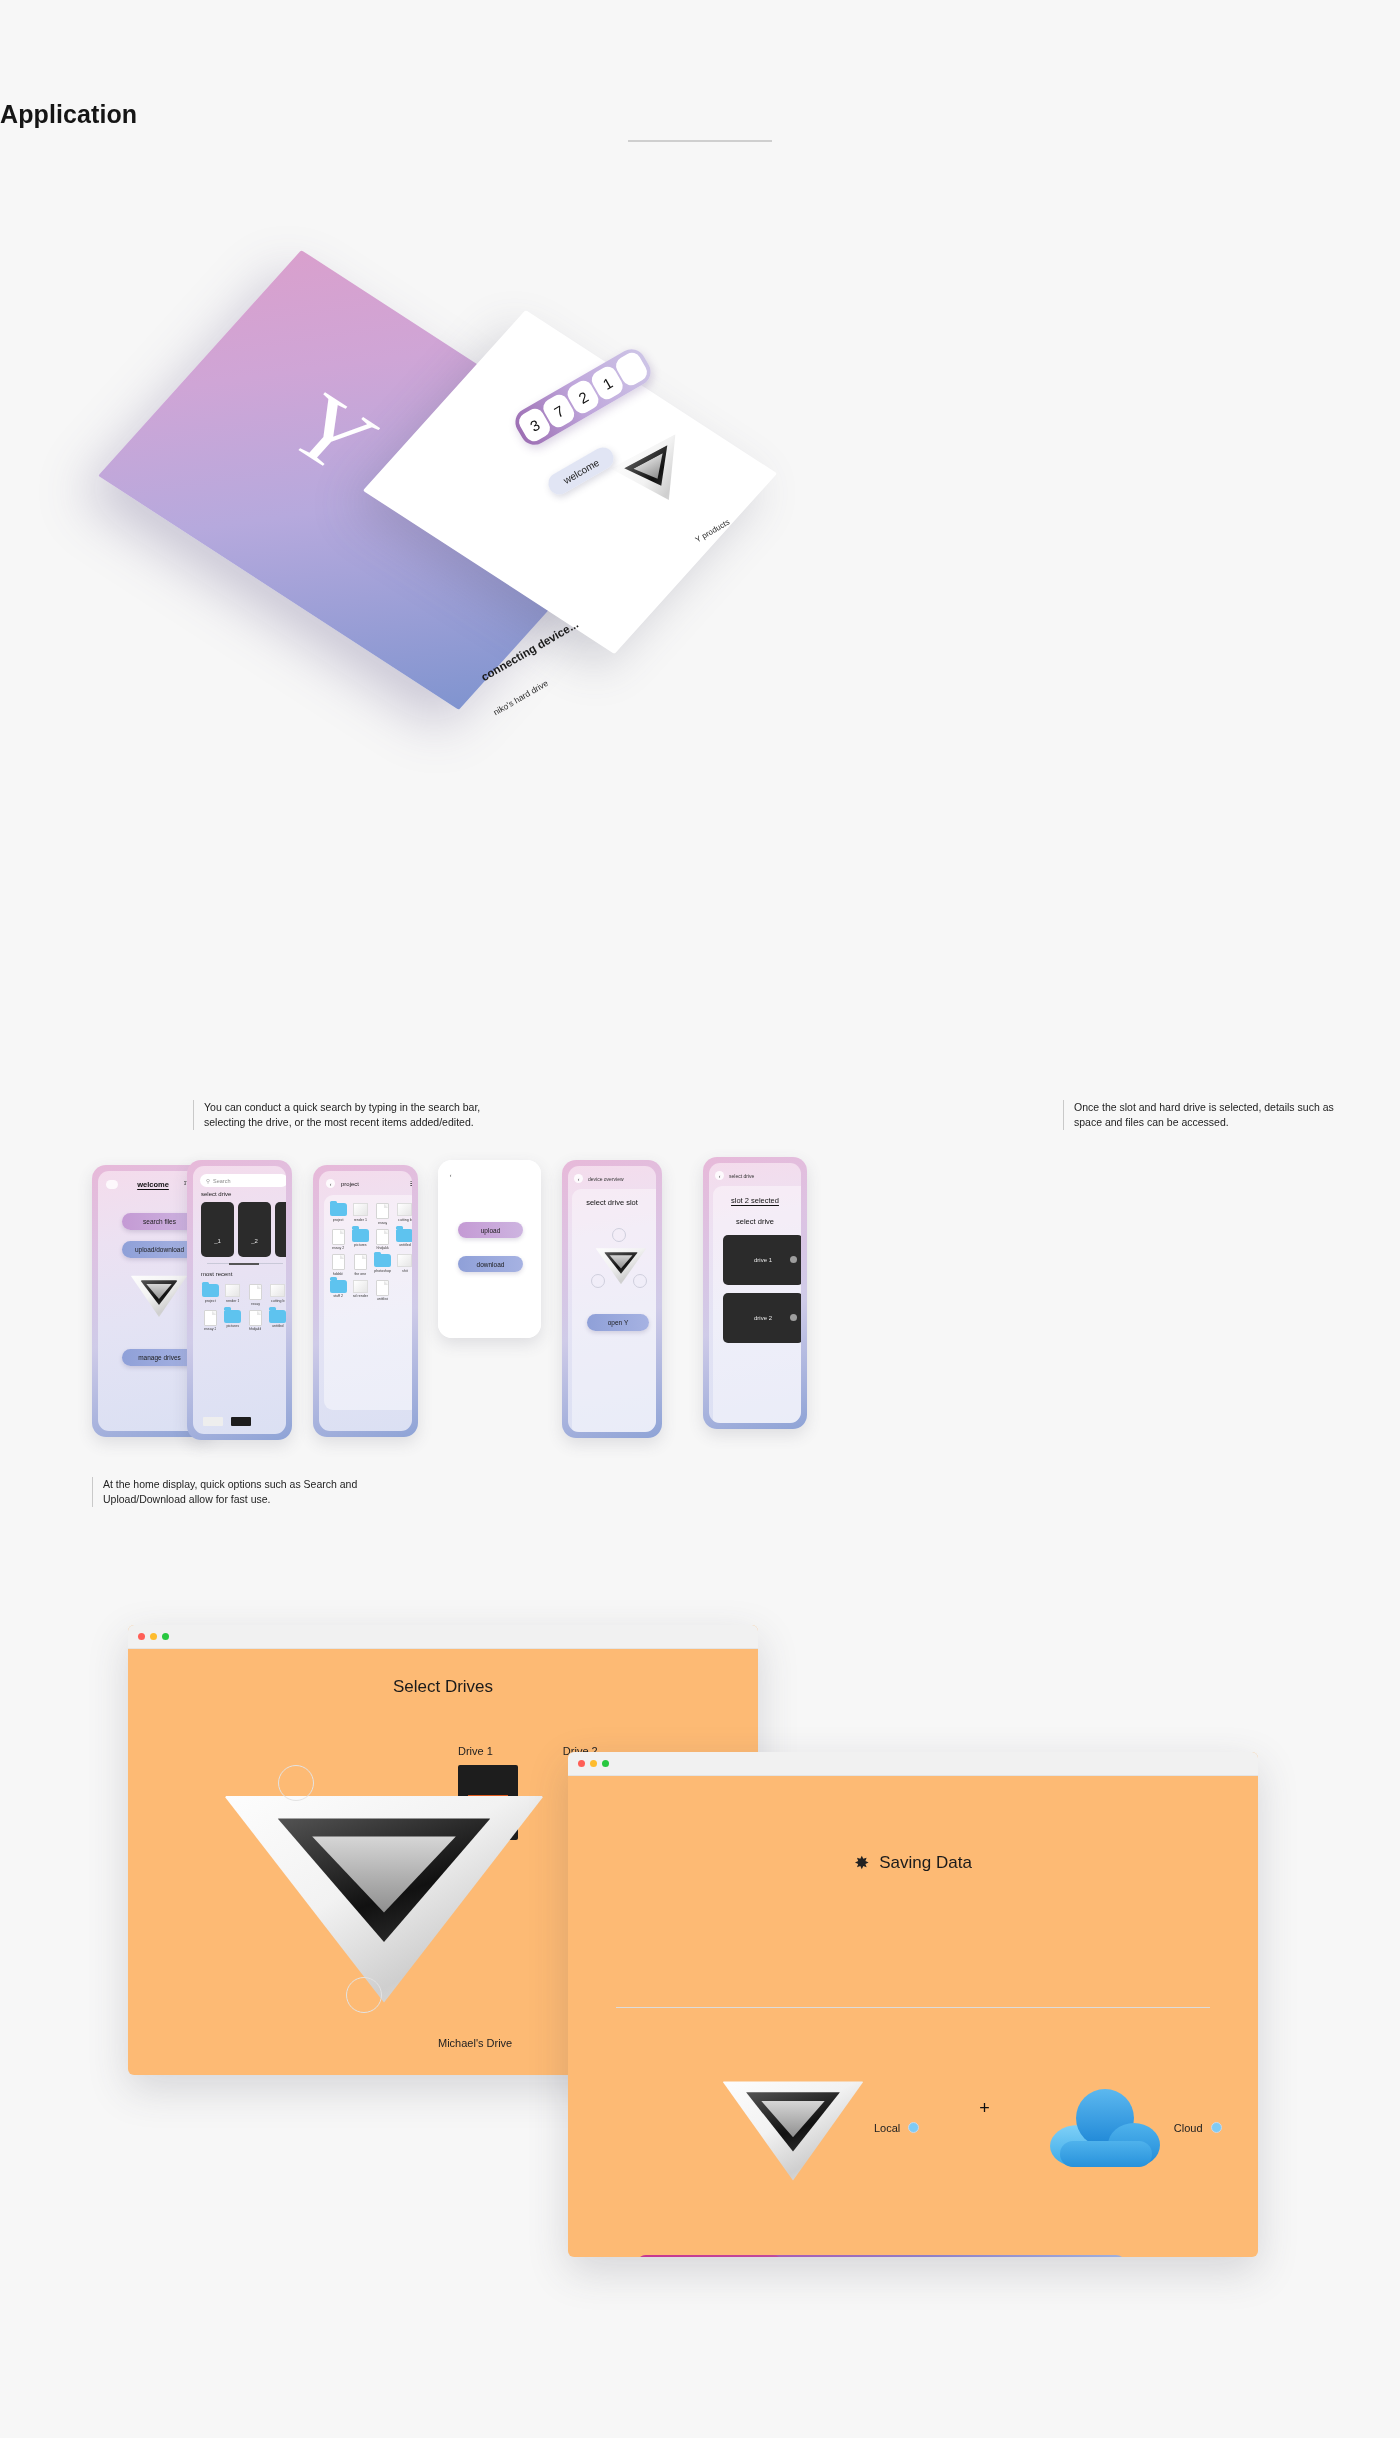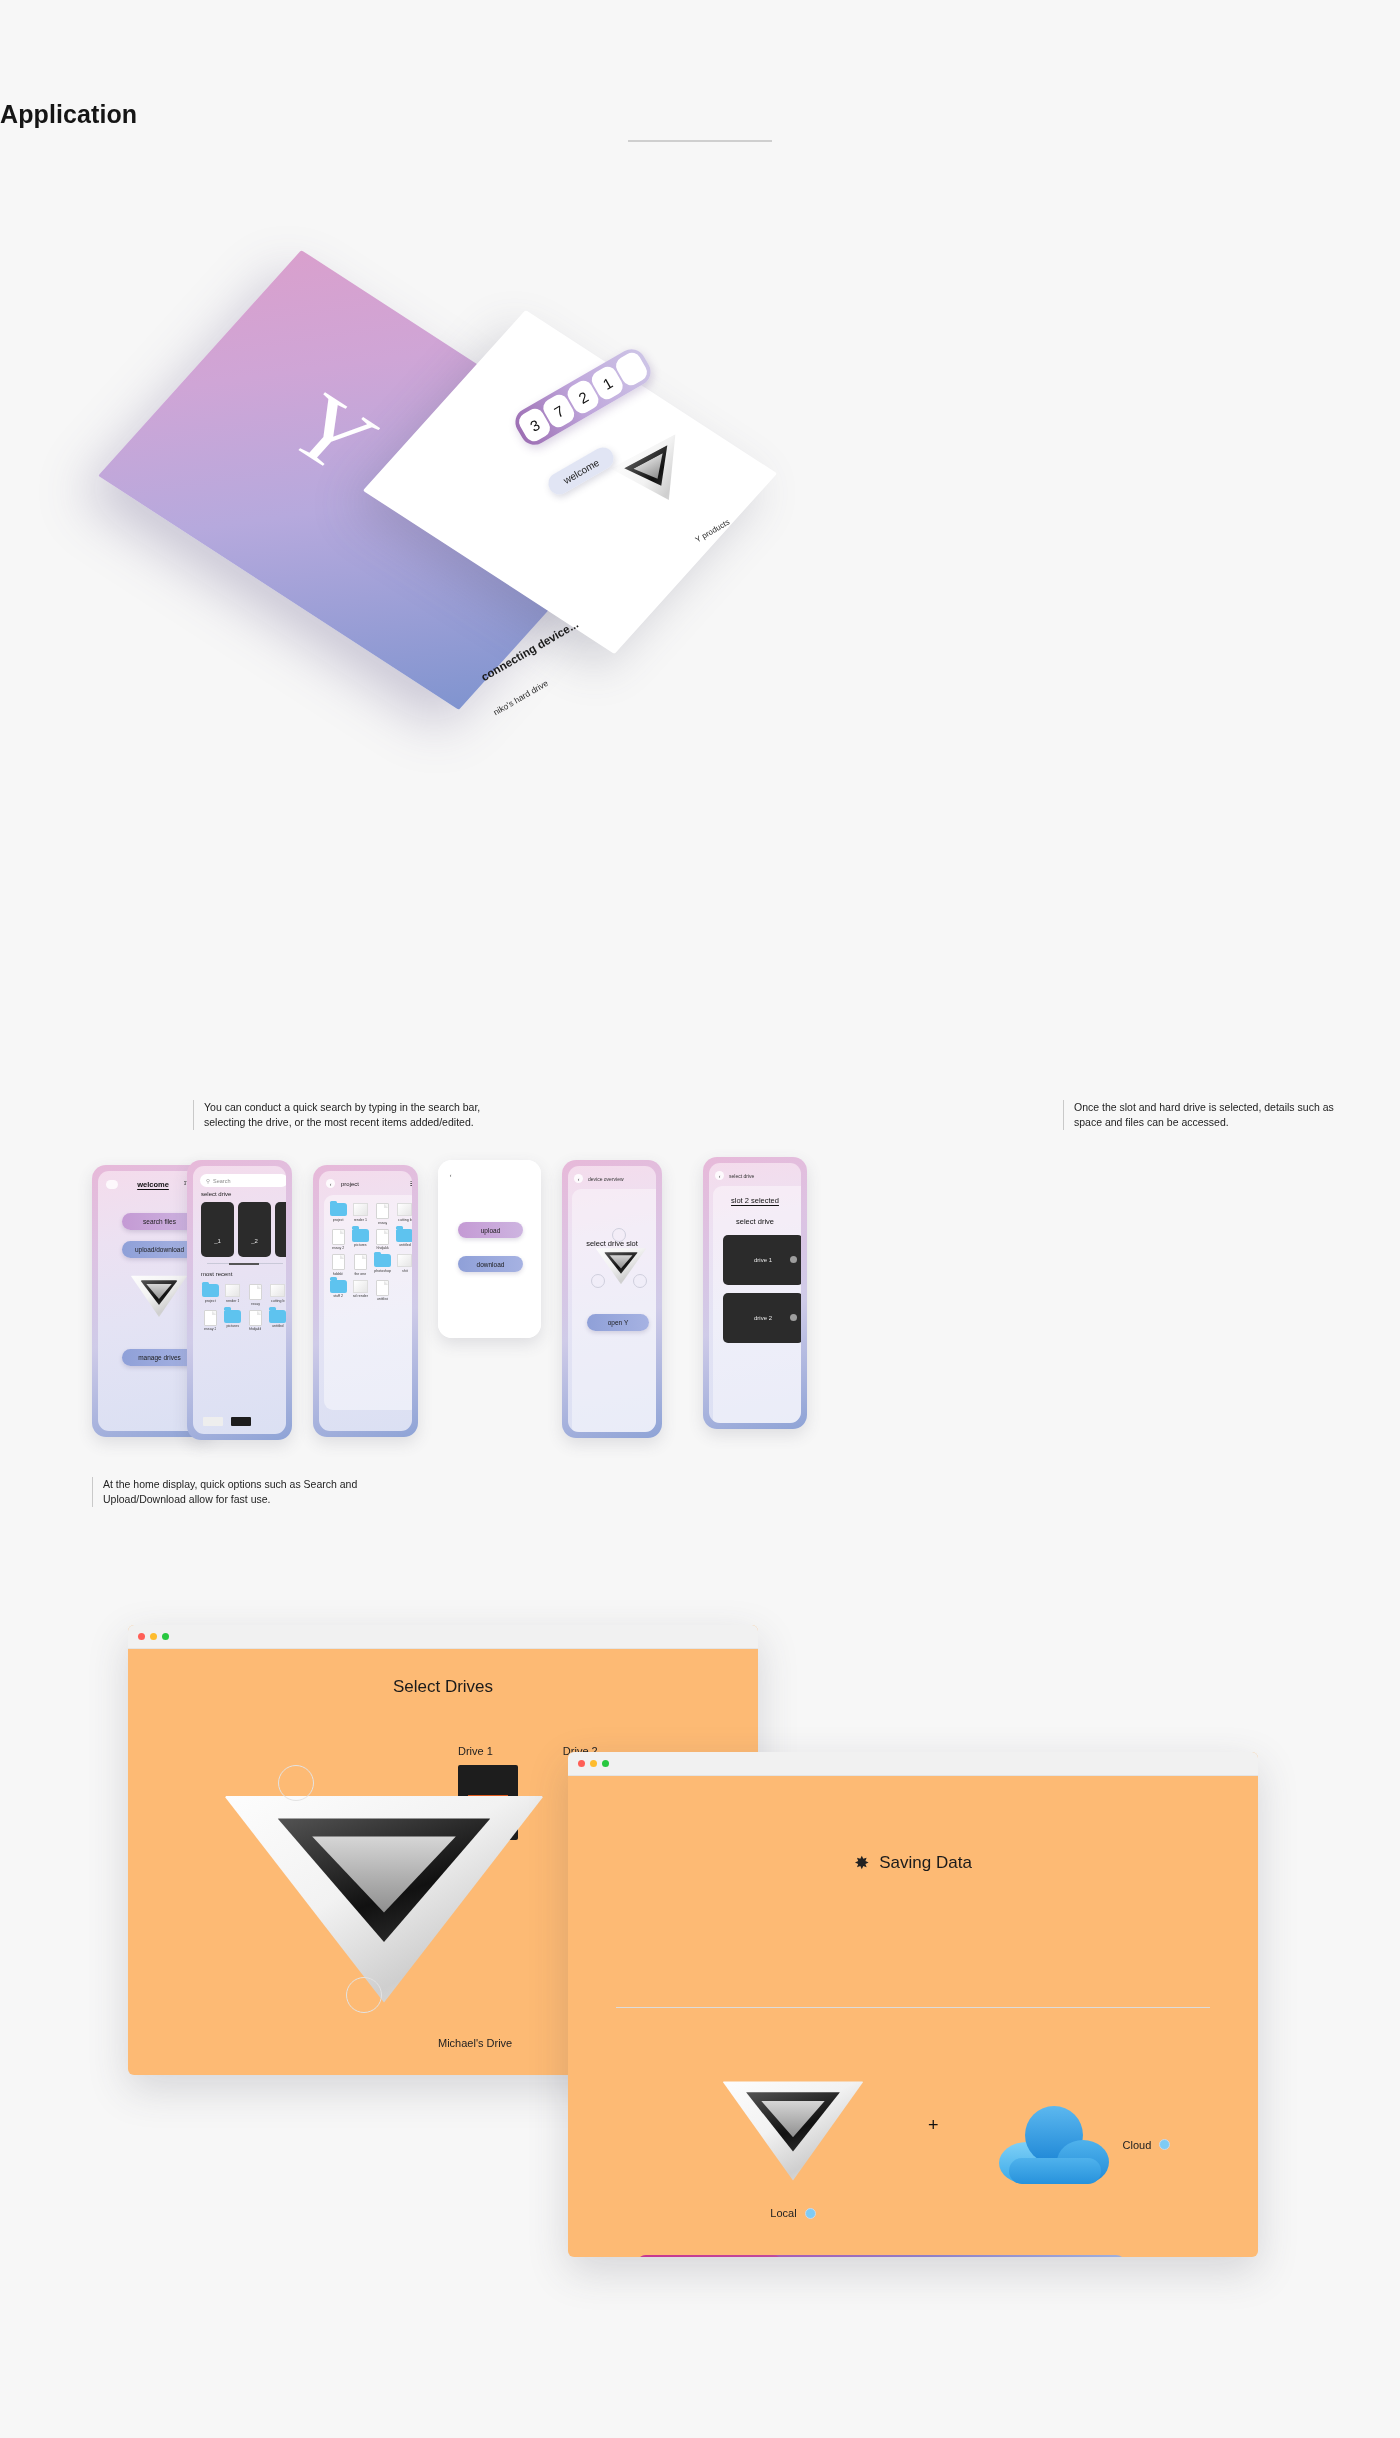--- a/index.html
+++ b/index.html
@@ -410,21 +410,21 @@
     </div>
   </div>
 
   <div class="phone grad" style="left:562px; top:1160px; width:100px; height:278px;">
     <div class="screen">
       <div style="position:absolute;left:6px;top:8px;display:flex;align-items:center;gap:5px;">
         <div class="backcirc">‹</div>
         <div class="xs">device overview</div>
       </div>
       <div style="position:absolute;left:4px;top:23px;width:92px;height:247px;background:rgba(255,255,255,.4);border-radius:9px;"></div>
-      <div class="bar-title" style="position:absolute;left:0;top:32px;width:100%;font-weight:normal;margin-top:41px;">select drive slot</div>
+      <div class="bar-title" style="position:absolute;left:0;top:32px;width:100%;font-weight:normal;">select drive slot</div>
 
       <div style="position:absolute;left:44px;top:62px;width:14px;height:14px;border-radius:50%;border:1px solid #cfcfdd;"></div>
       <div style="position:absolute;left:23px;top:108px;width:14px;height:14px;border-radius:50%;border:1px solid #cfcfdd;"></div>
       <div style="position:absolute;left:65px;top:108px;width:14px;height:14px;border-radius:50%;border:1px solid #cfcfdd;"></div>
 
       <div class="puck" style="position:absolute;left:26px;top:78px;width:54px;height:42px;">
         <div class="body"></div>
           <div class="rim"></div>
           <div class="inner"></div>
       </div>
@@ -492,21 +492,21 @@
       <div class="dot g"></div>
     </div>
     <div style="position:relative;height:481px;">
       <div style="display:flex;align-items:center;justify-content:center;gap:10px;margin-top:76px;">
         <span style="font-size:18px;color:#222;">✸</span>
         <span class="win-title">Saving Data</span>
       </div>
       <div style="position:absolute;left:48px;top:155px;width:594px;height:1px;background:#dcdcdc;"></div>
 
       <div style="position:absolute;left:150px;top:218px;display:flex;align-items:center;gap:60px;">
-        <div style="display:flex;flex-direction:column;align-items:center;gap:22px;">
+        <div style="display:flex;flex-direction:row;align-items:center;gap:6px;">
           <div class="puck" style="width:150px;height:115px;">
             <div class="body"></div>
               <div class="rim"></div>
               <div class="inner"></div>
           </div>
           <div style="display:flex;align-items:center;gap:8px;font-size:11px;color:#222;">
             <span>Local</span>
             <span class="ldot"></span>
           </div>
         </div>

